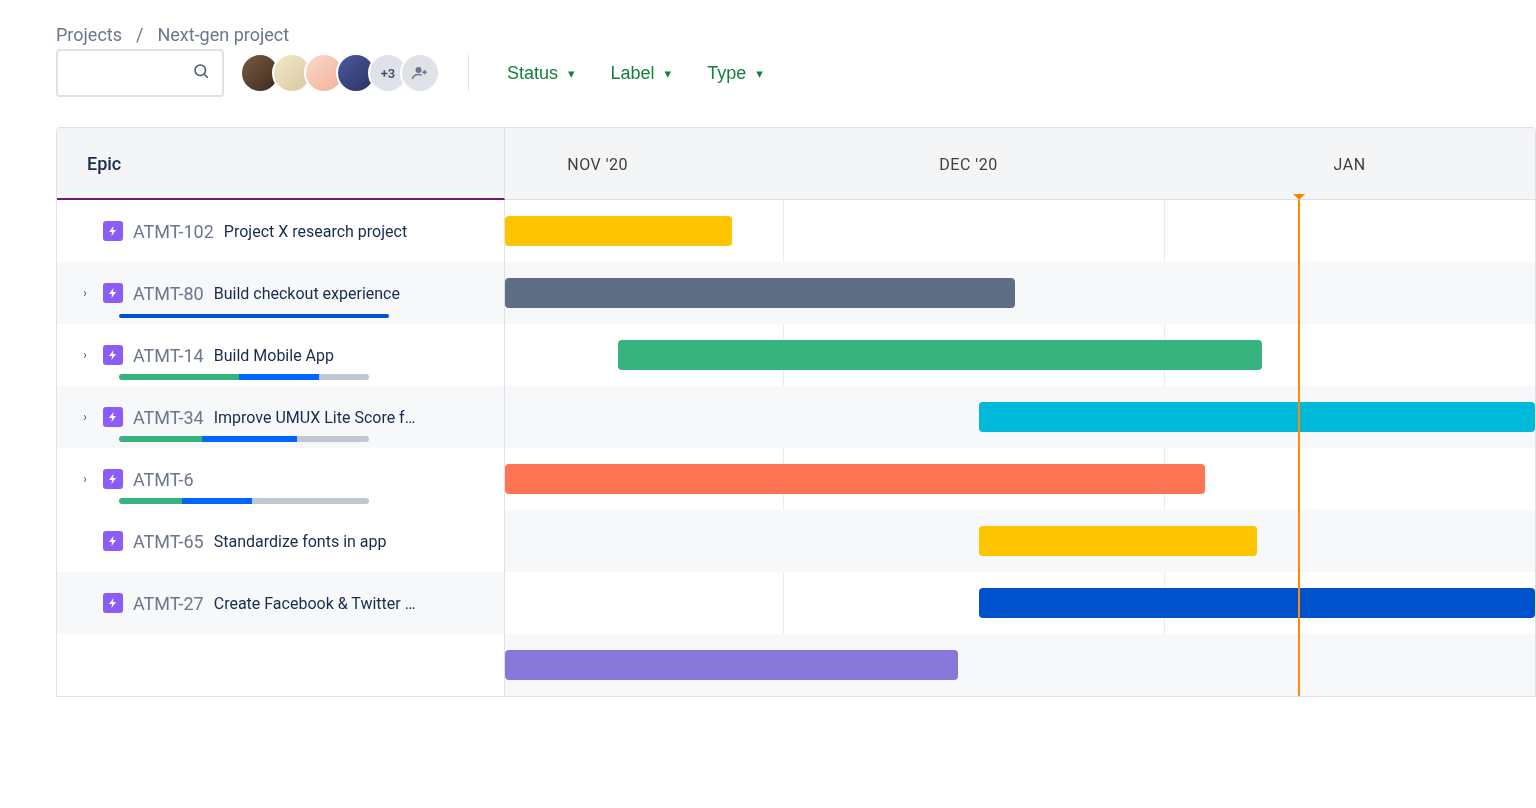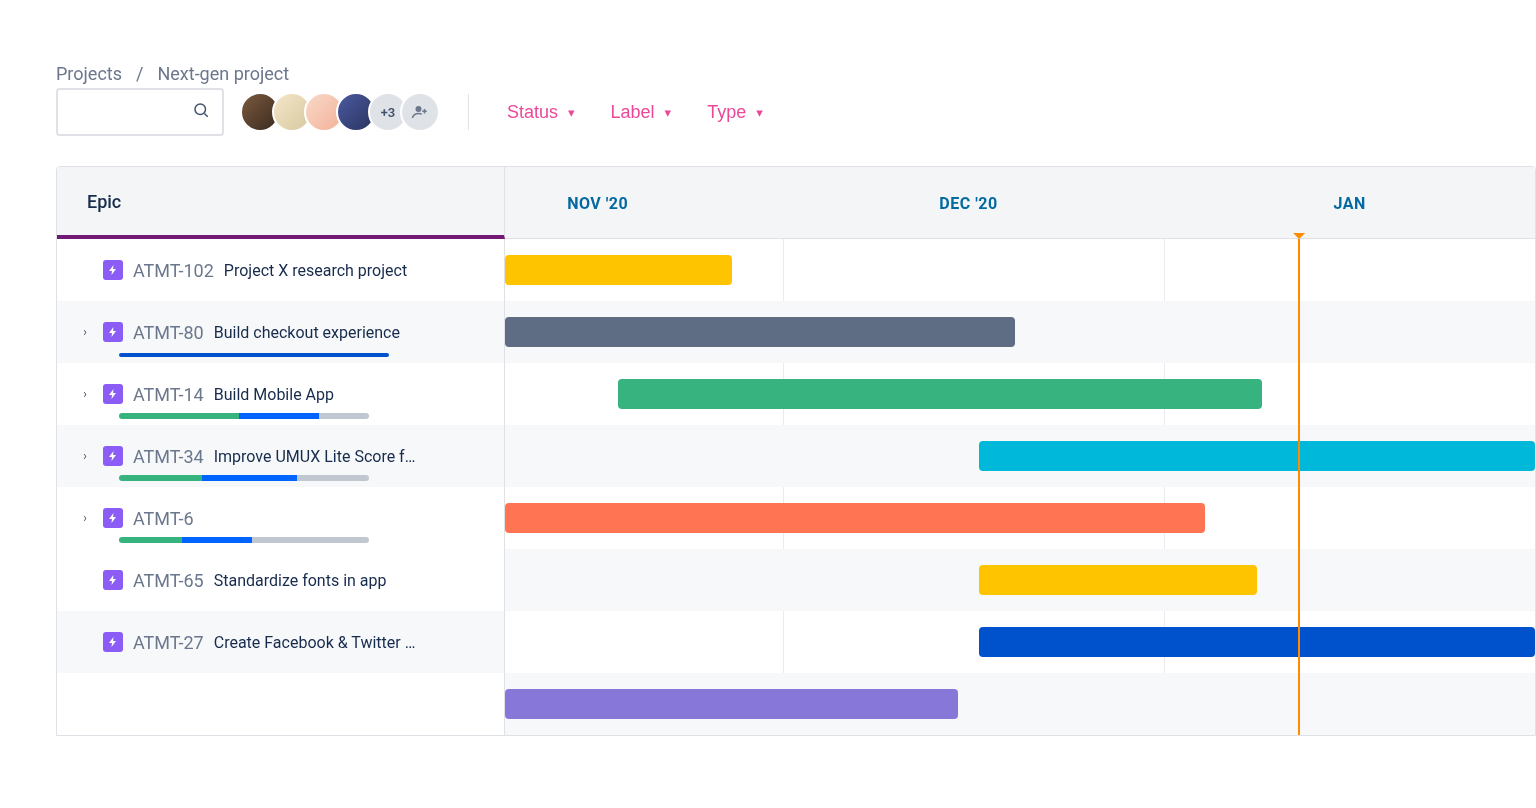--- a/index.html
+++ b/index.html
@@ -1,43 +1,43 @@
 <!DOCTYPE html>
 <html><head>
 <meta charset="utf-8">
 <style>
   * { box-sizing: border-box; }
   html, body { margin: 0; padding: 0; font-family: -apple-system, BlinkMacSystemFont, "Segoe UI", Roboto, Helvetica, Arial, sans-serif; background: #fff; color: #172b4d; font-size: 16px; }
-  .page { padding: 24px 0 0 56px; margin-top: 39px; }
+  .page { padding: 24px 0 0 56px; }
   .breadcrumbs { display: flex; align-items: center; gap: 14px; color: #6b778c; font-size: 18px; margin-bottom: 4px; }
   .breadcrumbs a { color: #6b778c; text-decoration: none; }
   .breadcrumbs .sep { color: #6b778c; }
   h1.title { font-size: 32px; font-weight: 600; margin: 2px 0 28px; color: #172b4d; }
   .toolbar { display: flex; align-items: center; gap: 16px; margin-bottom: 30px; }
   .searchbox { position: relative; width: 168px; height: 48px; border: 2px solid #dfe1e6; border-radius: 4px; background: #fff; }
   .searchbox input { position: absolute; inset: 0; width: 100%; height: 100%; border: none; outline: none; background: transparent; padding: 0 40px 0 12px; font-size: 15px; }
   .searchbox .search-icon { position: absolute; right: 12px; top: 50%; transform: translateY(-50%); color: #42526e; }
   .avatars { display: flex; align-items: center; }
   .avatar { width: 40px; height: 40px; border-radius: 50%; margin-left: -8px; border: 2px solid #fff; display: flex; align-items: center; justify-content: center; font-size: 13px; font-weight: 600; color: #42526e; }
   .avatar:first-child { margin-left: 0; }
   .av1 { background: linear-gradient(135deg,#7b5a3f,#3a2a1f); }
   .av2 { background: linear-gradient(135deg,#f4e6c8,#d8c9a1); }
   .av3 { background: linear-gradient(135deg,#f9d9c8,#f2b199); }
   .av4 { background: linear-gradient(135deg,#4a5a9f,#2a3360); }
   .av-plus { background: #dfe2e6; }
   .av-add { background: #dfe2e6; color: #6b778c; }
   .divider { width: 1px; height: 36px; background: #dfe1e6; margin: 0 12px; }
-  .filter-btn { display: inline-flex; align-items: center; gap: 10px; background: transparent; border: none; color: #ec4899; font-size: 18px; font-weight: 500; cursor: pointer; padding: 6px 10px; }
+  .filter-btn { display: inline-flex; align-items: center; gap: 10px; background: transparent; border: none; color: #15803d; font-size: 18px; font-weight: 500; cursor: pointer; padding: 6px 10px; }
   .filter-btn .chev { font-size: 13px; }
   .roadmap-container { border: 1px solid #dfe1e6; border-radius: 4px 4px 0 0; overflow: hidden; margin-right: 0; }
   .roadmap-grid { display: grid; grid-template-columns: 448px 1fr; }
   .left-header, .right-header { background: #f4f5f7; height: 72px; display: flex; align-items: center; }
-  .left-header { padding-left: 30px; font-size: 18px; font-weight: 500; color: #172b4d; border-right: 1px solid #dfe1e6; border-bottom: 4px solid #701a75; }
+  .left-header { padding-left: 30px; font-size: 18px; font-weight: 500; color: #172b4d; border-right: 1px solid #dfe1e6; border-bottom: 2px solid #701a75; }
   .right-header { position: relative; border-bottom: 1px solid #dfe1e6; }
-  .month-label { position: absolute; top: 50%; transform: translate(-50%, -50%); font-size: 16px; font-weight: 700; color: #0369a1; letter-spacing: .5px; }
+  .month-label { position: absolute; top: 50%; transform: translate(-50%, -50%); font-size: 16px; font-weight: 400; color: #404040; letter-spacing: .5px; }
   .left-body { border-right: 1px solid #dfe1e6; }
   .right-body { position: relative; }
   .epic-row-left { height: 62px; display: flex; align-items: center; padding: 0 0 0 20px; gap: 10px; position: relative; }
   .epic-row-left.alt, .epic-row-right.alt { background: #f7f8fa; }
   .expander { width: 16px; color: #42526e; font-size: 12px; display: inline-flex; justify-content: center; }
   .expander-placeholder { width: 16px; }
   .epic-icon { width: 20px; height: 20px; background: #8b5cf6; border-radius: 3px; display: inline-flex; align-items: center; justify-content: center; flex-shrink: 0; }
   .epic-icon svg { width: 12px; height: 12px; }
   .epic-key { color: #6b778c; font-size: 18px; font-weight: 400; }
   .epic-title { color: #172b4d; font-size: 16px; font-weight: 400; white-space: nowrap; overflow: hidden; text-overflow: ellipsis; }

